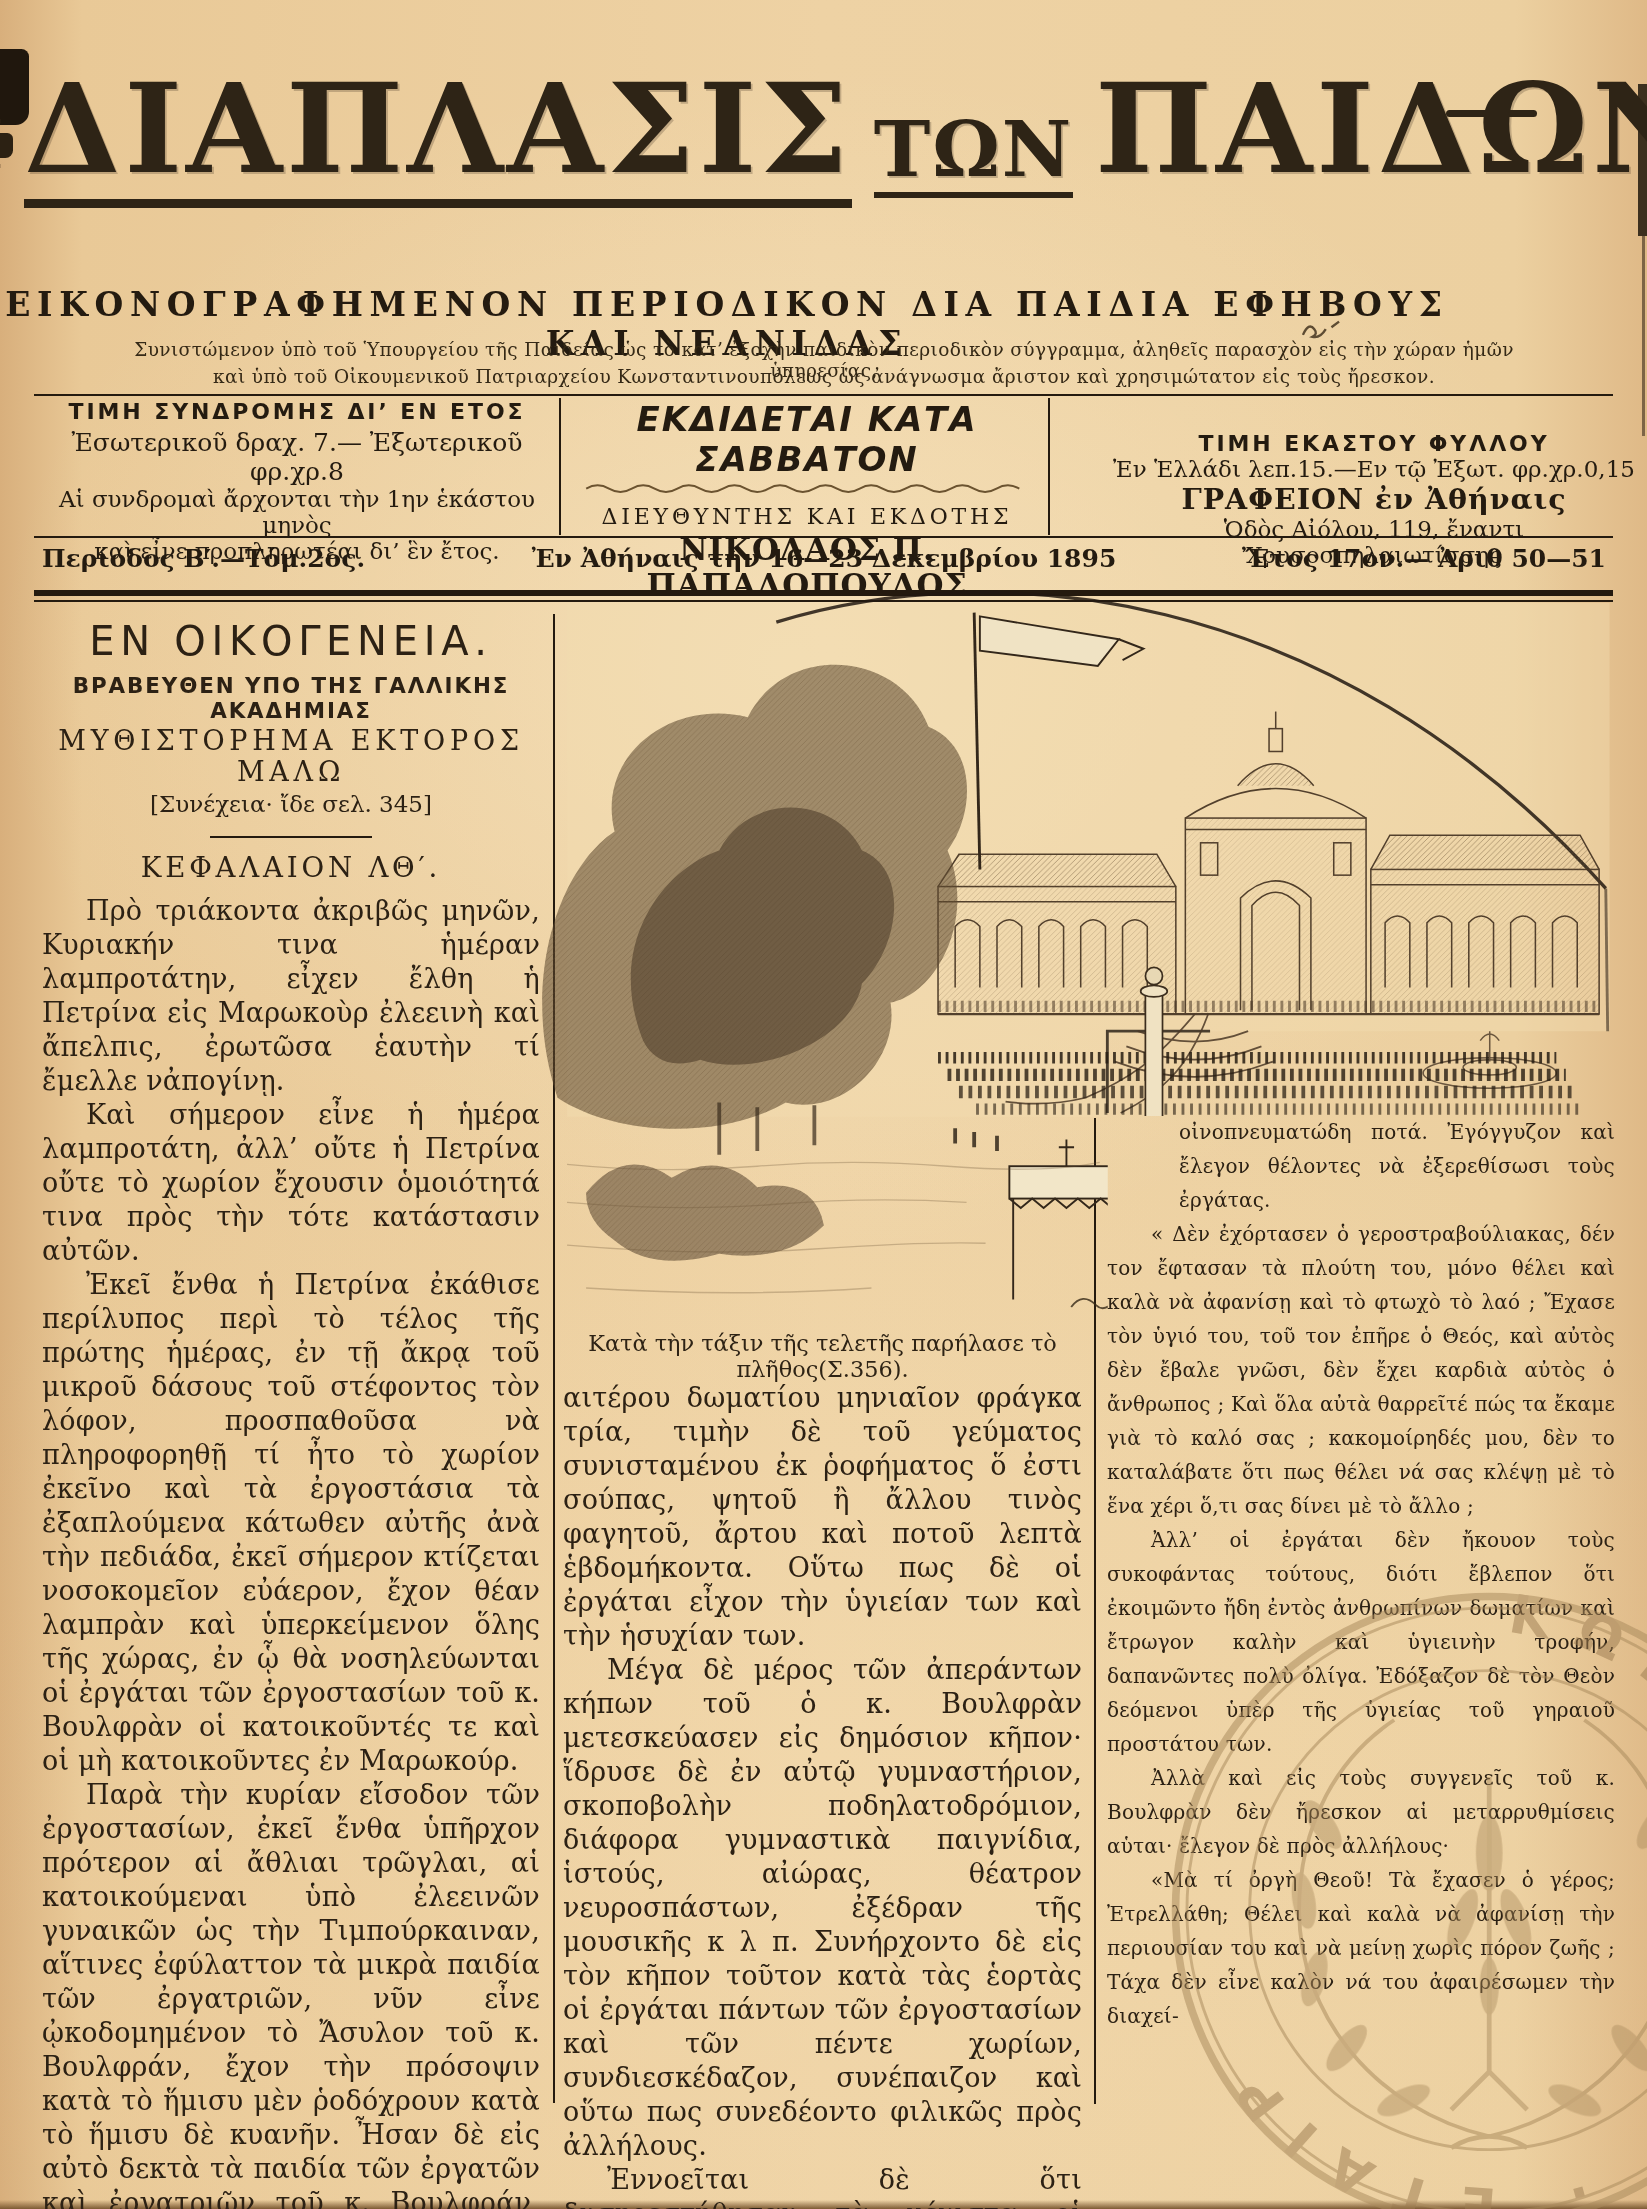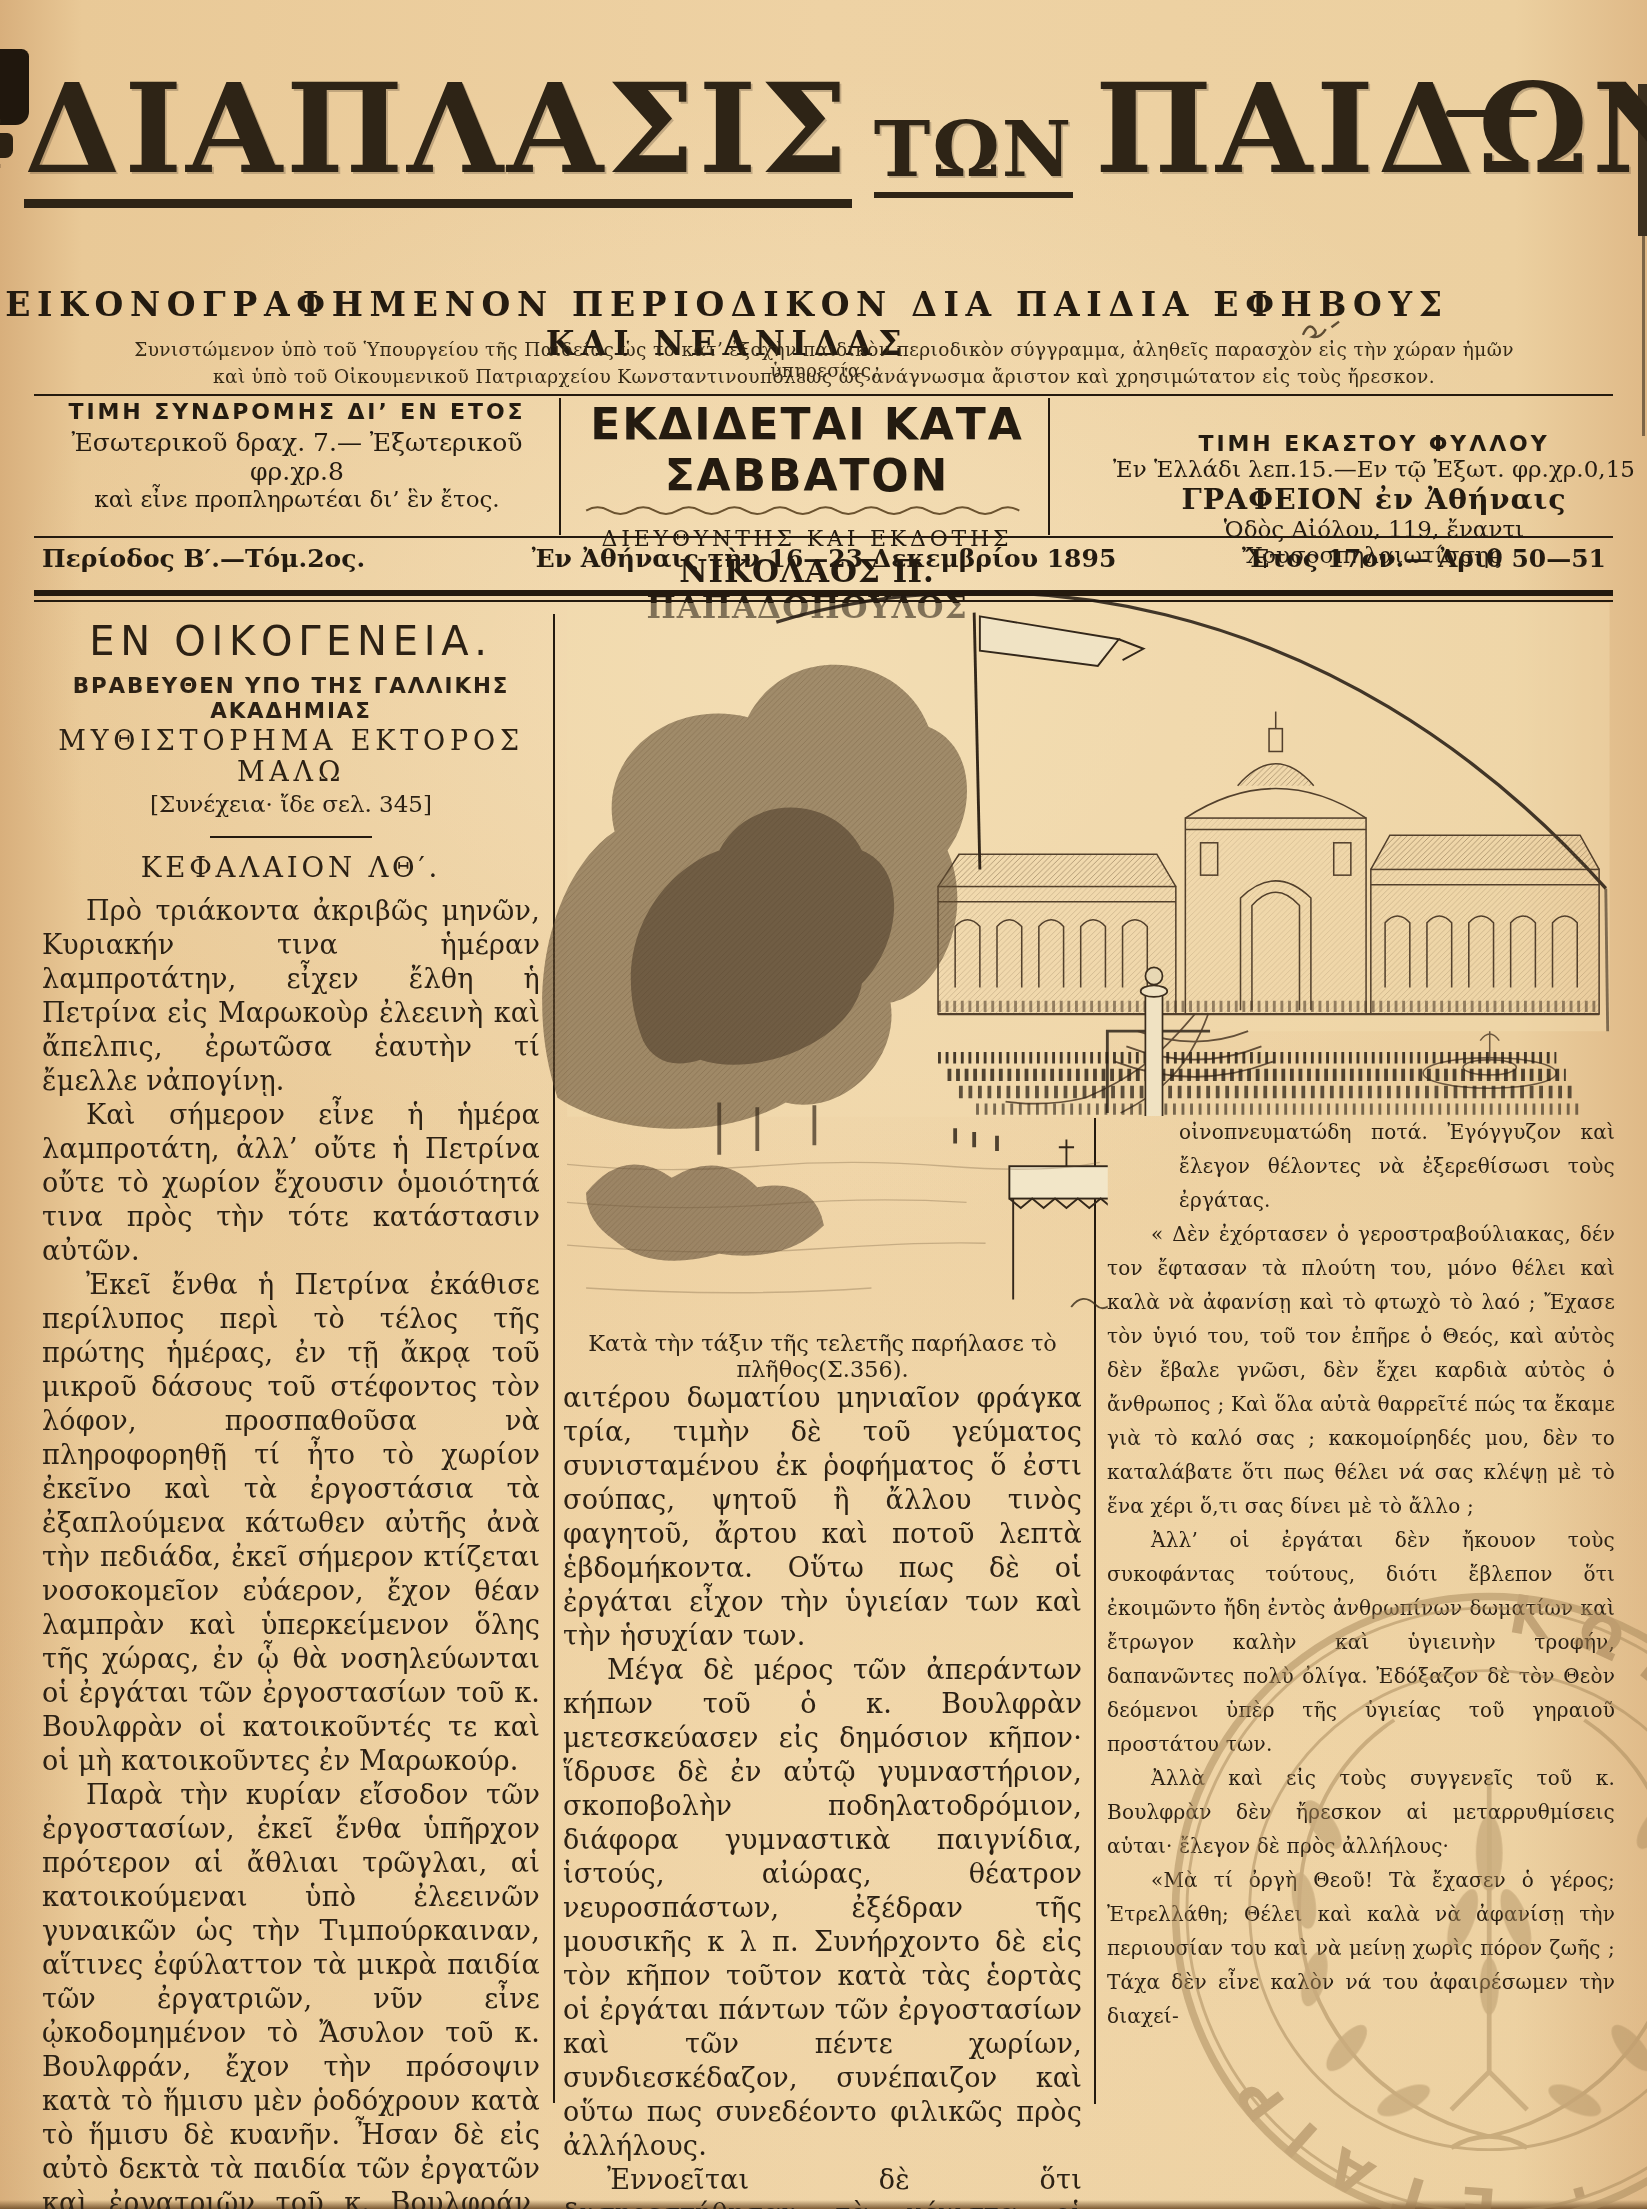--- a/index.html
+++ b/index.html
@@ -38,21 +38,21 @@
   #vr-b{left:1048px;top:398px;height:137px;}
   #vr-left{left:553px;top:614px;height:1489px;}
   #vr-mid{left:1094px;top:1118px;height:986px;}
   
   .cell{top:399px;text-align:center;color:#241b10;}
   .cell .t{font-family:"DejaVu Sans",sans-serif;font-weight:700;font-size:22px;letter-spacing:2.9px;}
   .cell .l{font-size:23px;}
   #cell-left{left:42px;width:510px;}
   #cell-left .l1{font-size:25px;margin-top:3.8px;}
   #cell-center{left:571px;width:472px;}
-  #cell-center .big{font-family:"DejaVu Sans",sans-serif;font-weight:700;font-size:44px;letter-spacing:1.9px;}
+  #cell-center .big{font-family:"DejaVu Sans",sans-serif;font-weight:700;font-size:34px;letter-spacing:1.9px;font-style:italic;}
   #cell-center .l2{font-size:22px;letter-spacing:3.8px;margin-top:5.7px;}
   #cell-center .l3{font-size:31px;font-weight:700;letter-spacing:1px;margin-top:1.9px;}
   #cell-right{left:1100px;width:548px;margin-top:32px;}
   #cell-right .l2{font-size:28.5px;font-weight:700;letter-spacing:1px;}
   
   #dateline{left:42px;top:544px;width:1564px;height:38px;font-size:25px;font-weight:600;color:#241b10;}
   #dl-left{left:0;top:0;}
   #dl-center{left:0;top:0;width:100%;text-align:center;}
   #dl-right{right:0;top:0;}
   
@@ -111,20 +111,21 @@
     <path d="M4 22 q6 -14 12 -6 q4 5 -2 8 q8 2 14 -8 M34 14 l8 -6" stroke="#3a2b16" stroke-width="2.5" fill="none" opacity=".8"></path>
   </svg>
 
   <div class="abs hrule" id="rule1"></div>
   <div class="abs vrule" id="vr-a"></div>
   <div class="abs vrule" id="vr-b"></div>
 
   <div class="abs cell" id="cell-left">
     <div class="t">ΤΙΜΗ ΣΥΝΔΡΟΜΗΣ ΔΙ’ ΕΝ ΕΤΟΣ</div>
     <div class="l l1">Ἐσωτερικοῦ δραχ. 7.— Ἐξωτερικοῦ φρ.χρ.8</div>
+    <div class="l">Αἱ συνδρομαὶ ἄρχονται τὴν 1ην ἑκάστου μηνὸς</div>
     <div class="l">καὶ εἶνε προπληρωτέαι δι’ ἓν ἔτος.</div>
   </div>
   <div class="abs cell" id="cell-center">
     <div class="big">ΕΚΔΙΔΕΤΑΙ ΚΑΤΑ ΣΑΒΒΑΤΟΝ</div>
     <svg width="447" height="13.3" viewBox="0 0 470 14" style="margin-top:1.9px;">
       <path d="M2 8 Q14 1 26 8 T50 8 T74 8 T98 8 T122 8 T146 8 T170 8 T194 8 T218 8 T242 8 T266 8 T290 8 T314 8 T338 8 T362 8 T386 8 T410 8 T434 8 T458 8" stroke="#6b5330" stroke-width="2" fill="none"></path>
     </svg>
     <div class="l2">ΔΙΕΥΘΥΝΤΗΣ ΚΑΙ ΕΚΔΟΤΗΣ</div>
     <div class="l3">ΝΙΚΟΛΑΟΣ Π. ΠΑΠΑΔΟΠΟΥΛΟΣ</div>
   </div>

